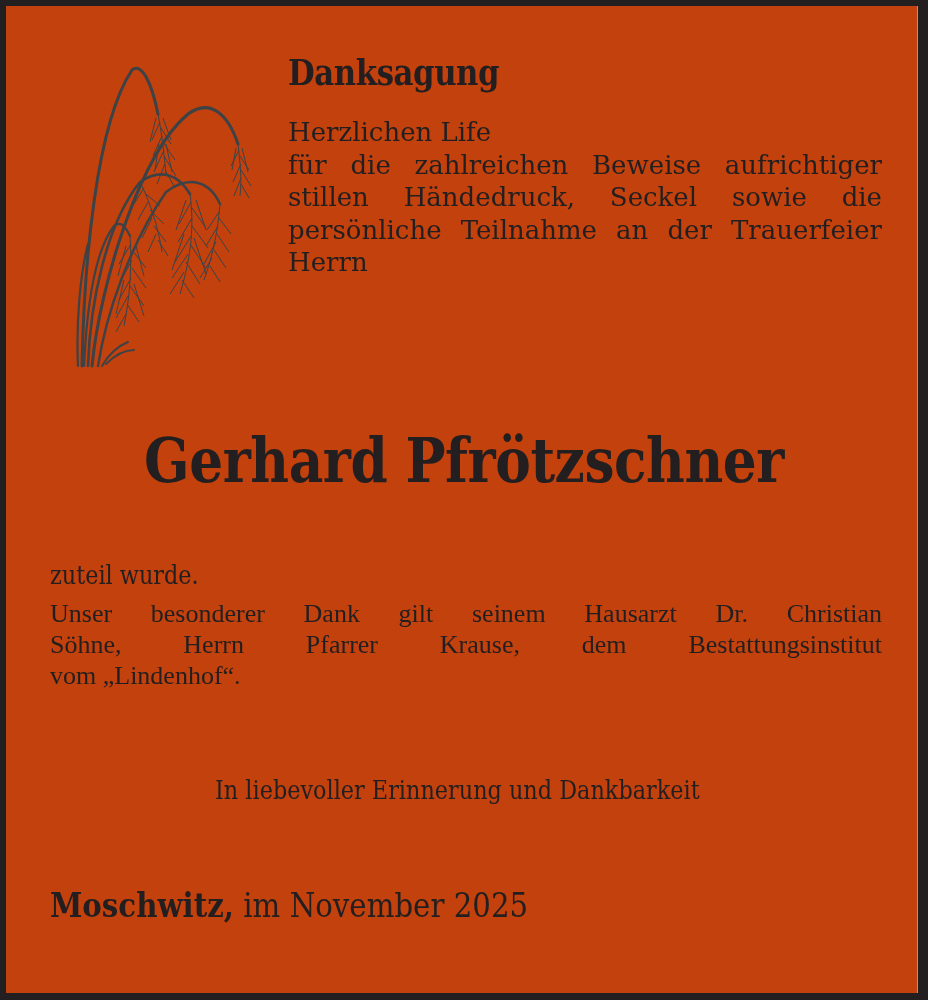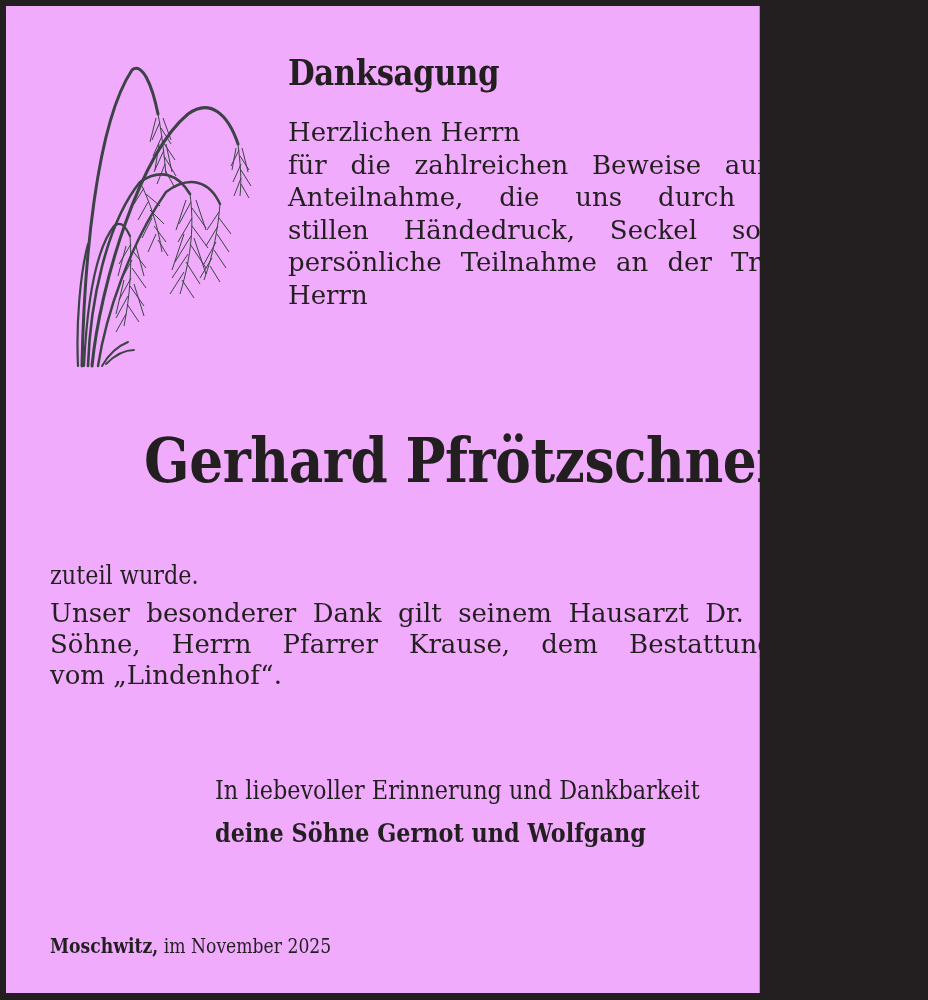--- a/index.html
+++ b/index.html
@@ -1,19 +1,19 @@
 <!DOCTYPE html>
 <html><head>
 <meta charset="utf-8">
 <style>
   html, body { margin: 0; padding: 0; background: #231f20; }
   body { width: 928px; height: 1000px; position: relative; overflow: hidden; }
   .frame {
-    position: absolute; left: 6px; top: 6px; width: 754px; height: 987px;
-    background: #f0abfc; box-sizing: border-box;
+    position: absolute; left: 6px; top: 6px; width: 912px; height: 987px;
+    background: #c2410c; box-sizing: border-box;
     border-right: 1px solid #9a9a9a;
     font-family: "DejaVu Serif", "Liberation Serif", serif;
     color: #231f20;
   }
   .grass { position: absolute; left: 64px; top: 58px; width: 190px; height: 306px; }
   .title {
     position: absolute; left: 282px; top: 46px;
     font-size: 35px; font-weight: bold; letter-spacing: -0.5px;
     font-family: "DejaVu Serif", serif; transform: scaleX(0.88); transform-origin: left top;
   }
@@ -27,25 +27,25 @@
     position: absolute; left: 0; top: 418px; width: 915px; text-align: center;
     font-size: 62px; font-weight: bold; letter-spacing: -0.5px; text-decoration: underline;
   }
   .name span { display: inline-block; transform: scaleX(0.86); }
   .body-text {
     position: absolute; left: 44px; width: 832px;
     font-size: 26px; line-height: 31px;
   }
   .p1 { top: 528px; margin-top: 26px; }
   .p2 { top: 592px; }
-  .p2 .line { display: block; text-align: justify; text-align-last: justify; white-space: nowrap; }
+  .p2 .line { display: block; text-align: justify; text-align-last: justify; white-space: nowrap; font-family: Liberation Serif, serif; }
   .p2 .line.last { text-align-last: left; }
   .closing { position: absolute; left: 209px; top: 768px; font-size: 26px; line-height: 32px; }
   .signers { position: absolute; left: 209px; top: 812px; font-size: 26px; line-height: 31px; font-weight: bold; }
-  .place { position: absolute; left: 44px; top: 924px; font-size: 20px; line-height: 32px; }
+  .place { position: absolute; left: 44px; top: 883px; font-size: 34px; line-height: 32px; }
   .place b { font-weight: bold; }
   .cond { display: inline-block; transform: scaleX(0.86); transform-origin: left top; white-space: nowrap; }
 </style>
 </head>
 <body>
 
 <div class="frame">
 
   <svg class="grass" viewBox="0 0 190 306" xmlns="http://www.w3.org/2000/svg">
     <g fill="none" stroke="#3d4246" stroke-linecap="round">
@@ -88,23 +88,22 @@
       <g transform="translate(150,140)">
         <path d="M0 0 C -2 24, -6 48, -16 76"></path>
         <path d="M-1 8 l -12 18 M-1 14 l 12 16 M-2 22 l -12 20 M-3 30 l 12 18 M-4 38 l -12 22 M-6 46 l 12 18 M-8 54 l -12 20 M-10 62 l 10 16"></path>
       </g>
     </g>
   </svg>
 
   <div class="title">Danksagung</div>
 
   <div class="intro">
-    <span class="line last">Herzlichen Herrn</span>
+    <span class="line last">Herzlichen Life</span>
     <span class="line">für die zahlreichen Beweise aufrichtiger</span>
-    <span class="line">Anteilnahme, die uns durch liebevoll</span>
     <span class="line">stillen Händedruck, Seckel sowie die</span>
     <span class="line">persönliche Teilnahme an der Trauerfeier</span>
     <span class="line last">Herrn</span>
   </div>
 
   <div class="name">
     <span>Gerhard Pfrötzschner</span>
   </div>
 
   <div class="body-text p1">
@@ -115,21 +114,20 @@
     <span class="line">Unser besonderer Dank gilt seinem Hausarzt Dr. Christian</span>
     <span class="line">Söhne, Herrn Pfarrer Krause, dem Bestattungsinstitut</span>
     <span class="line last">vom „Lindenhof“.</span>
   </div>
 
   <div class="closing">
     <span class="cond">In liebevoller Erinnerung und Dankbarkeit</span>
   </div>
 
   <div class="signers">
-    <div><span class="cond">deine Söhne Gernot und Wolfgang</span></div>
   </div>
 
   <div class="place">
     <span class="cond">
       <b>Moschwitz,</b>
       <span>im November 2025</span>
     </span>
   </div>
 
 </div>

